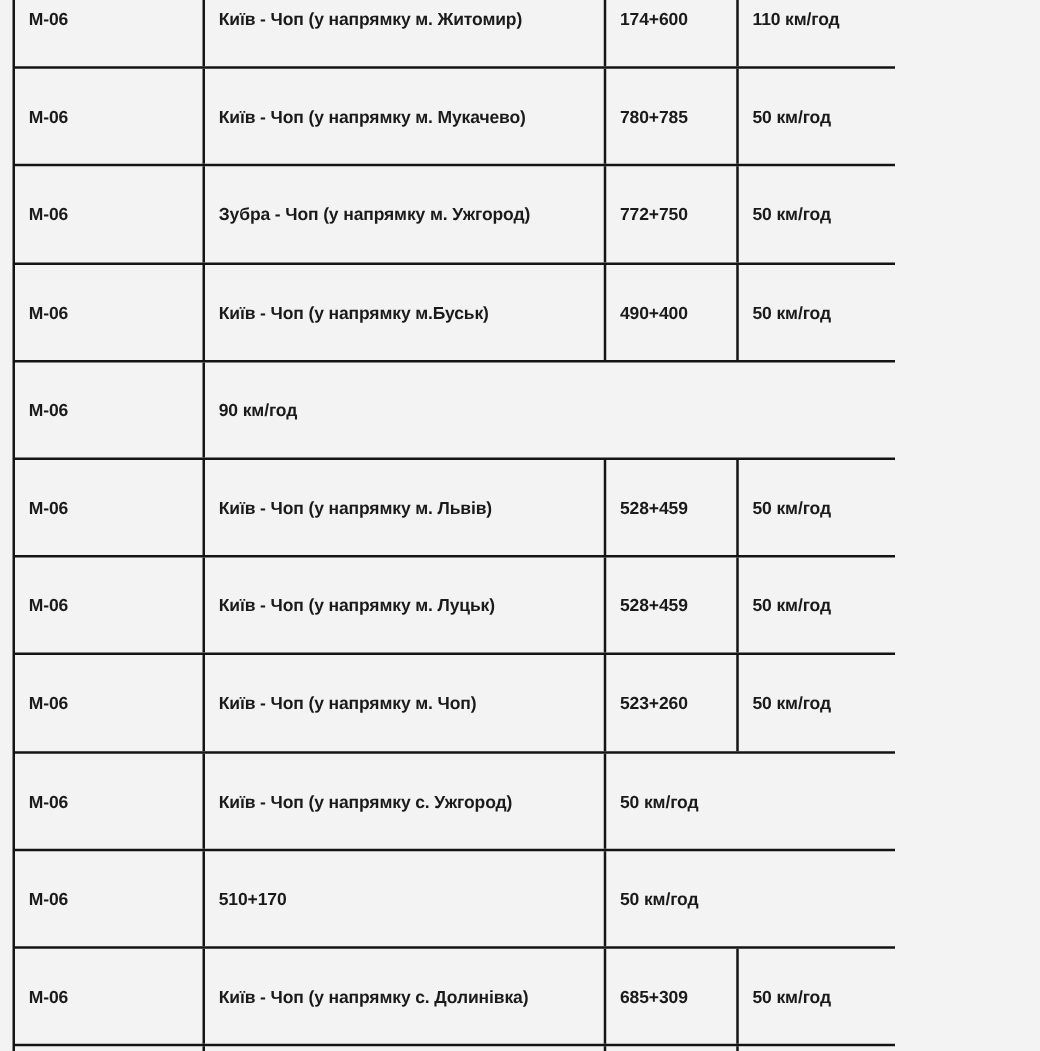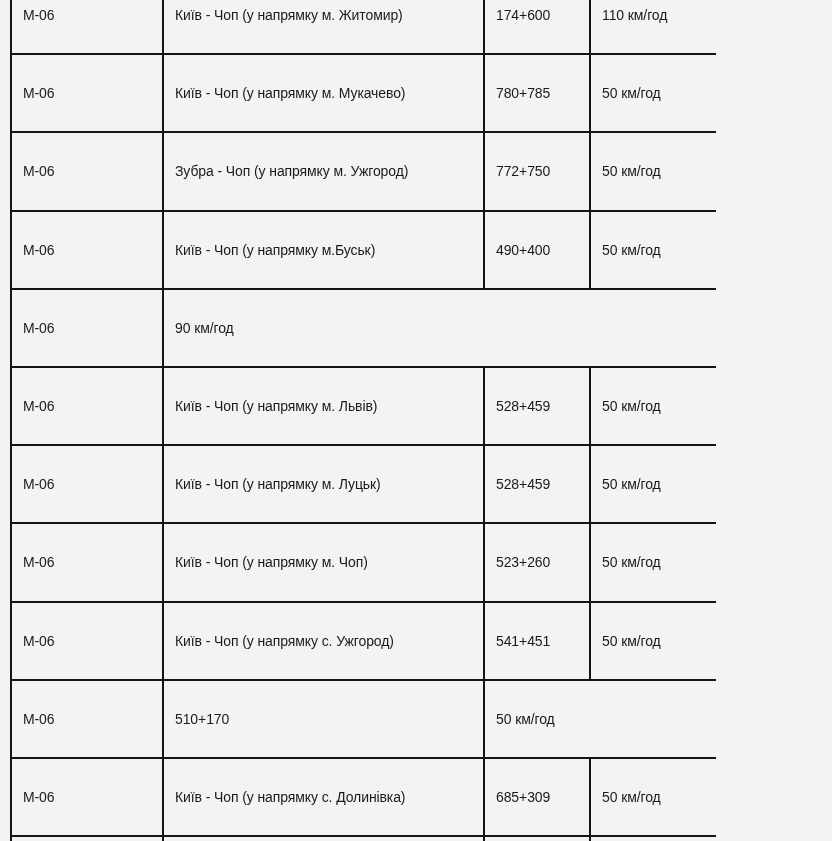--- a/index.html
+++ b/index.html
@@ -9,20 +9,21 @@
     height: 841px;
     overflow: hidden;
     background: #f3f3f4;
     font-family: "Liberation Sans", sans-serif;
   }
   .viewport {
     position: relative;
     width: 716px;
     height: 841px;
     overflow: hidden;
+    font-weight: bold;
   }
   .speed-table {
     position: absolute;
     left: 10px;
     top: -25px;
     width: 800px;
     box-sizing: border-box;
     border: 2px solid #141414;
     background: #f3f3f4;
   }
@@ -107,21 +108,20 @@
   <div class="row">
     <div class="cell">М-06</div>
     <div class="cell">Київ - Чоп (у напрямку м. Чоп)</div>
     <div class="cell">523+260</div>
     <div class="cell">50 км/год</div>
   </div>
 
   <div class="row">
     <div class="cell">М-06</div>
     <div class="cell">Київ - Чоп (у напрямку с. Ужгород)</div>
-    <div class="cell">541+451</div>
     <div class="cell">50 км/год</div>
   </div>
 
   <div class="row">
     <div class="cell">М-06</div>
     <div class="cell">510+170</div>
     <div class="cell">50 км/год</div>
   </div>
 
   <div class="row">

